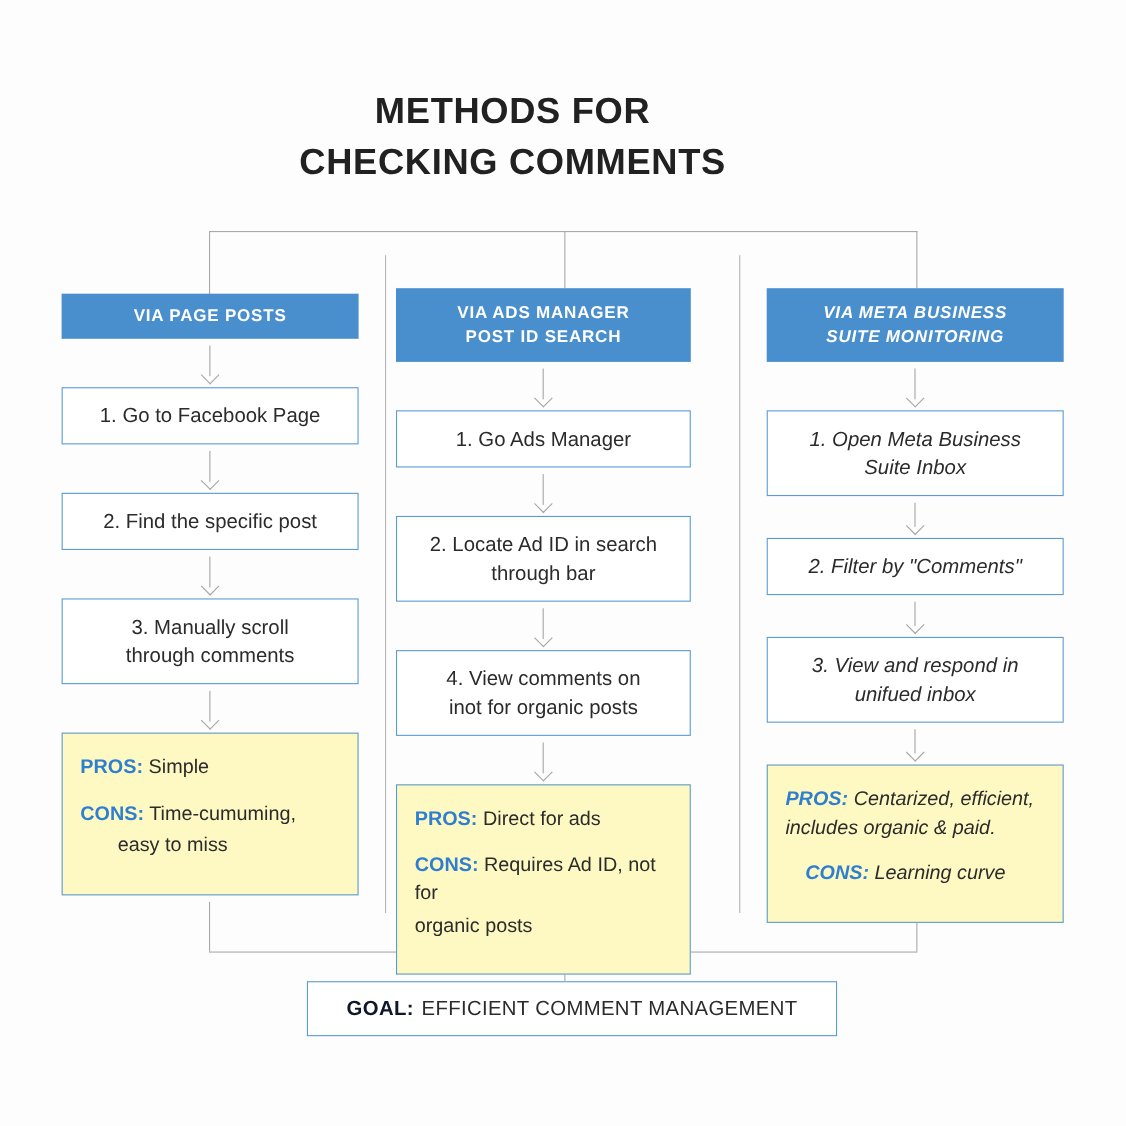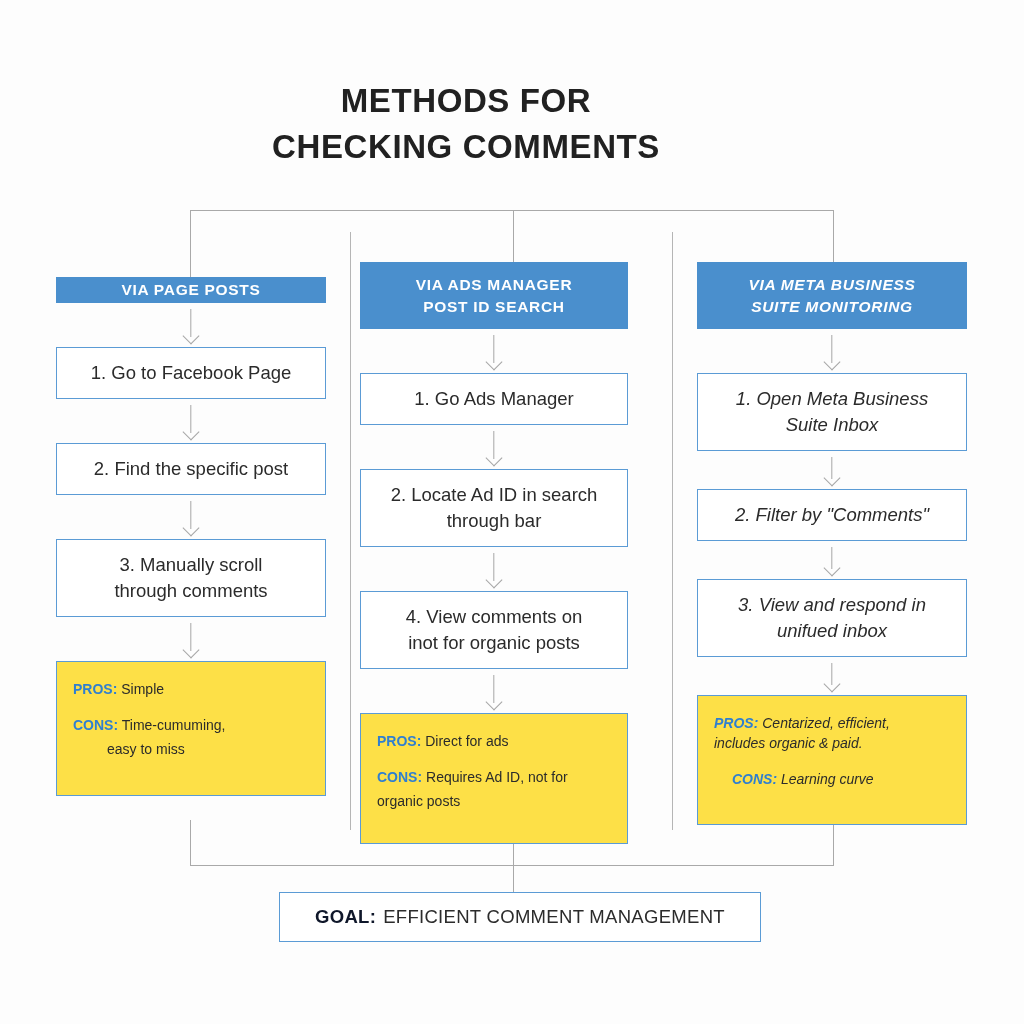--- a/index.html
+++ b/index.html
@@ -68,22 +68,22 @@
     font-weight: 700;
     letter-spacing: 0.7px;
     text-align: center;
     line-height: 1.42;
     box-sizing: border-box;
     display: flex;
     align-items: center;
     justify-content: center;
   }
   .col-header.one-line {
-    height: 26px;
-    margin-top: 17px;
+    height: 41px;
+    margin-top: 7px;
     margin-bottom: 0;
   }
   .col-header.two-line {
     height: 67px;
     padding: 0 6px;
   }
 
   
   .arrow {
     position: relative;
@@ -126,24 +126,24 @@
     line-height: 1.42;
     color: #2b2b2b;
     padding: 10px 12px;
   }
   .step-1line { min-height: 52px; }
   .step-2line { min-height: 78px; }
 
   
   .pc-box {
     border: 1.4px solid #5b9bd5;
-    background: #fde047;
+    background: #fef9c3;
     box-sizing: border-box;
     padding: 18px 16px 31px 16px;
-    font-size: 14px;
+    font-size: 18px;
     line-height: 1.42;
     color: #2b2b2b;
   }
   .pc-line { margin: 0 0 16px 0; }
   .pc-line:last-child { margin-bottom: 0; }
   .pc-label {
     color: #2f7fd0;
     font-weight: 700;
   }
   .pc-left { text-align: left; }

